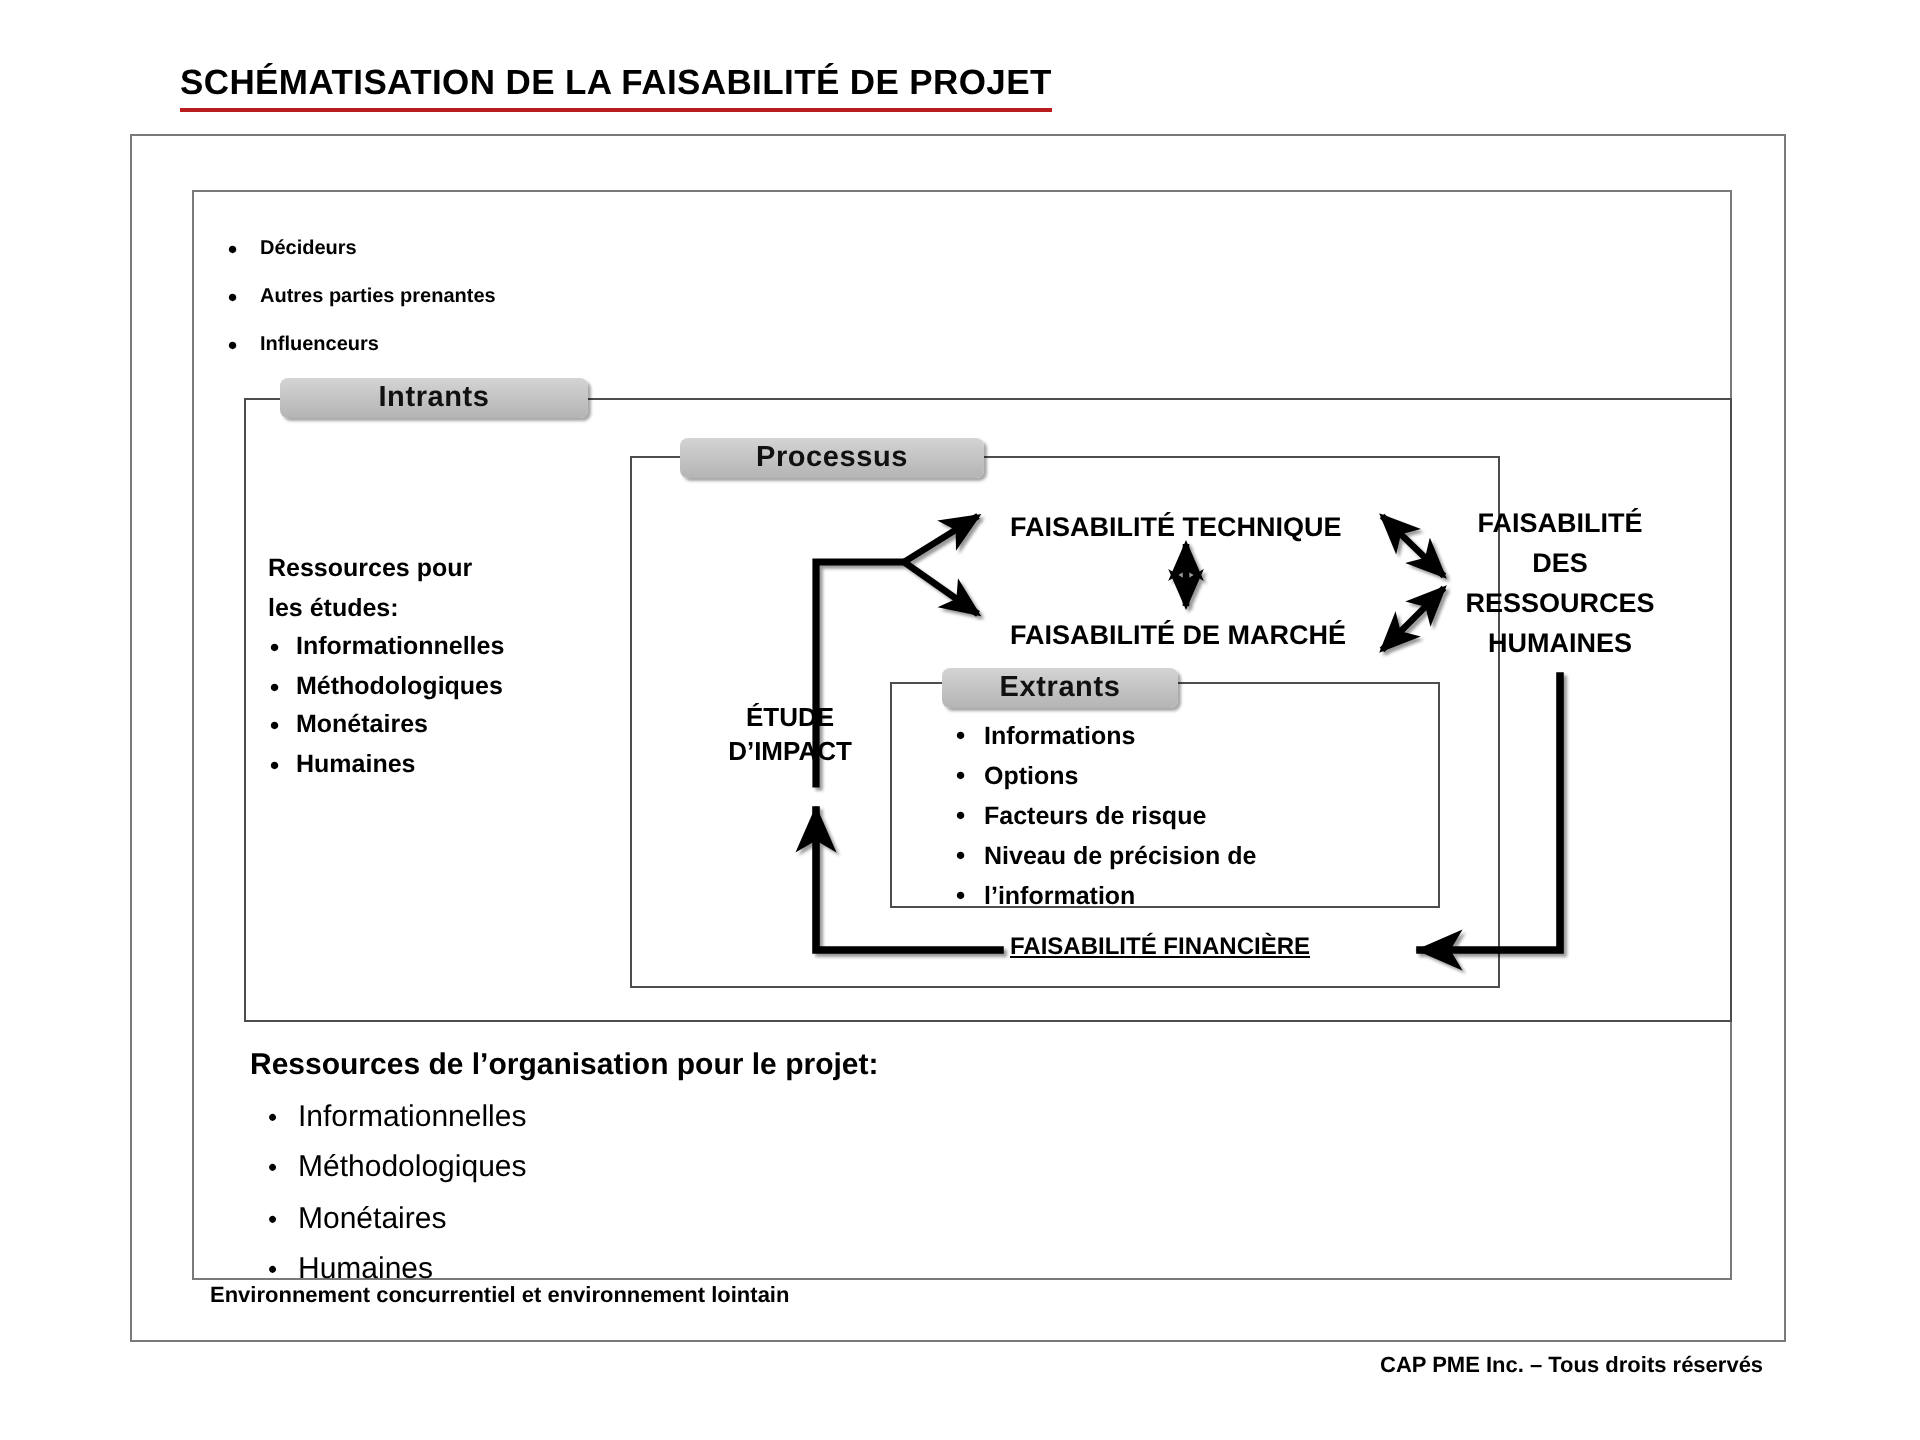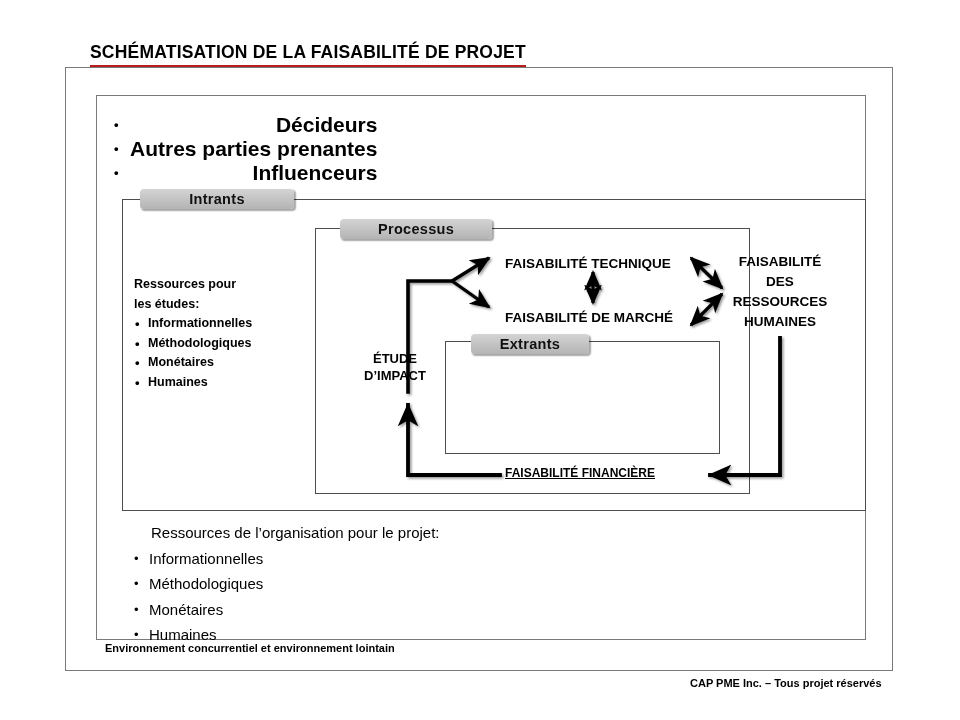--- a/index.html
+++ b/index.html
@@ -4,23 +4,23 @@
 <style>
   html,body{margin:0;padding:0;}
   body{
     width:960px;height:720px;background:#ffffff;
     font-family:"Liberation Sans", sans-serif;
     color:#000000;position:relative;overflow:hidden;
   }
   #stage{position:absolute;left:0;top:0;width:960px;height:720px;}
 
   .title{
-    position:absolute;left:90px;top:42px;
+    position:absolute;left:90px;top:31px;
     font-size:17.5px;font-weight:bold;letter-spacing:.2px;
-    border-bottom:4px solid #b91c1c;padding-bottom:2px;
+    border-bottom:2px solid #b91c1c;padding-bottom:2px;
     white-space:nowrap;
   }
 
   .outer-frame{
     position:absolute;left:65px;top:67px;width:828px;height:604px;
     border:1.5px solid #7a7a7a;box-sizing:border-box;background:#fff;
   }
   .inner-frame{
     position:absolute;left:96px;top:95px;width:770px;height:545px;
     border:1.5px solid #7a7a7a;box-sizing:border-box;background:#fff;
@@ -48,30 +48,30 @@
   .extrants-title{left:471px;top:334px;width:118px;}
 
   
   .tb{position:absolute;}
   .bullets{list-style:none;margin:0;padding:0;}
   .bullets li{position:relative;padding-left:16px;}
   .bullets li:before{
     content:"\2022";position:absolute;left:2px;top:0;font-size:13px;line-height:inherit;
   }
 
-  .stakeholders{left:114px;top:113px;font-size:21px;font-weight:bold;line-height:24px;text-align:right;}
+  .stakeholders{left:114px;top:113px;font-size:10px;font-weight:bold;line-height:24px;}
   .stakeholders li:before{left:0px;}
 
   .res-etudes{left:134px;top:275px;font-size:12.5px;font-weight:bold;line-height:19.5px;}
   .res-etudes .hdr{font-weight:bold;}
   .res-etudes ul li{padding-left:14px;}
   .res-etudes ul li:before{left:1px;}
 
   .org-res{left:125px;top:520px;font-size:15px;font-weight:normal;line-height:25.5px;}
-  .org-res .hdr{font-weight:normal;margin-left:26px;}
+  .org-res .hdr{font-weight:bold;}
   .org-res ul{margin-left:8px;}
   .org-res li:before{left:1px;}
 
   .env-text{left:105px;top:642px;font-size:11px;font-weight:bold;}
 
   .copyright{
     position:absolute;left:690px;top:677px;font-size:11px;font-weight:bold;white-space:nowrap;
   }
 
   .etude{
@@ -135,34 +135,41 @@
 
   <div class="tb f-rh">
     <div>FAISABILITÉ</div>
     <div>DES</div>
     <div>RESSOURCES</div>
     <div>HUMAINES</div>
   </div>
 
   <div class="grp extrants-frame"></div>
   <div class="grp-title extrants-title">Extrants</div>
+  <ul class="tb bullets extrants-list">
+    <li>Informations</li>
+    <li>Options</li>
+    <li>Facteurs de risque</li>
+    <li>Niveau de précision de</li>
+    <li style="list-style:none;padding-left:16px;">l’information</li>
+  </ul>
 
   <div class="tb org-res">
     <div class="hdr">Ressources de l’organisation pour le projet:</div>
     <ul class="bullets">
       <li>Informationnelles</li>
       <li>Méthodologiques</li>
       <li>Monétaires</li>
       <li>Humaines</li>
     </ul>
   </div>
 
   <div class="tb env-text">Environnement concurrentiel et environnement lointain</div>
 
-  <div class="copyright">CAP PME Inc. – Tous projet réservés</div>
+  <div class="copyright">CAP PME Inc. – Tous droits réservés</div>
 
   <svg class="arrows" viewBox="0 0 960 720">
     <defs>
       <marker id="ah" markerWidth="7" markerHeight="7" refX="5.6" refY="3.2" orient="auto" markerUnits="strokeWidth">
         <path d="M0,0.5 L6.2,3.2 L0,5.9 L1.6,3.2 Z" fill="#000"></path>
       </marker>
       <marker id="ah-start" markerWidth="7" markerHeight="7" refX="0.6" refY="3.2" orient="auto" markerUnits="strokeWidth">
         <path d="M6.2,0.5 L0,3.2 L6.2,5.9 L4.6,3.2 Z" fill="#000"></path>
       </marker>
       <filter id="sh" x="-40%" y="-40%" width="200%" height="200%">

